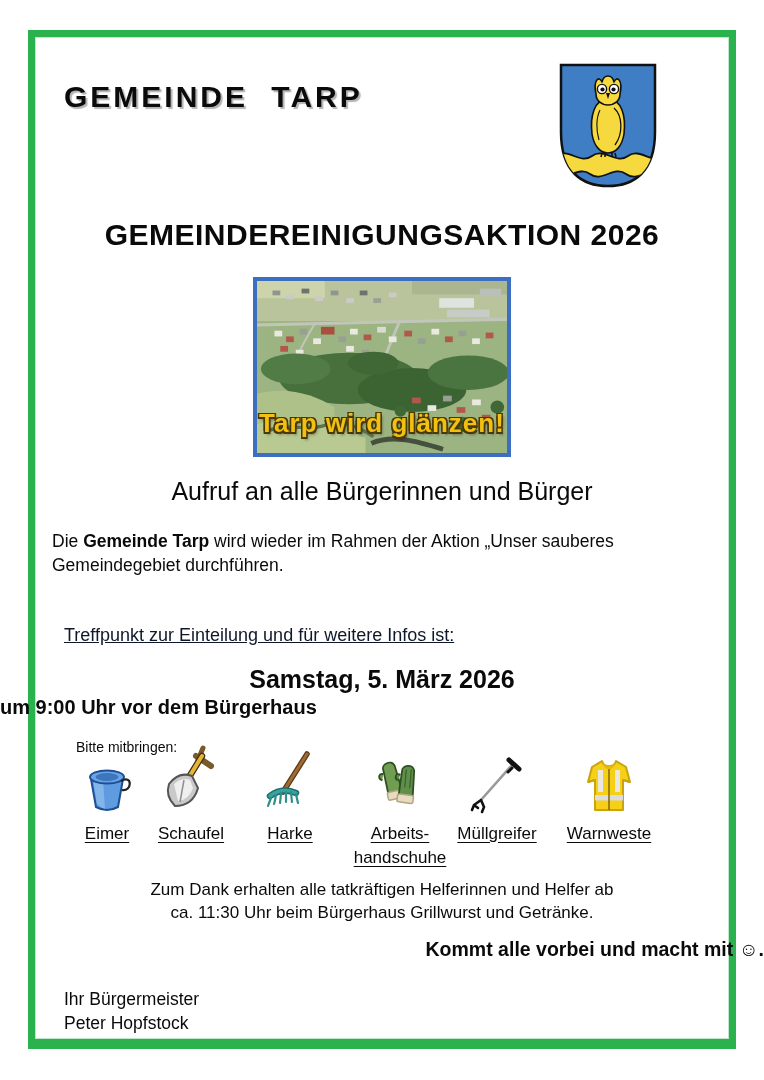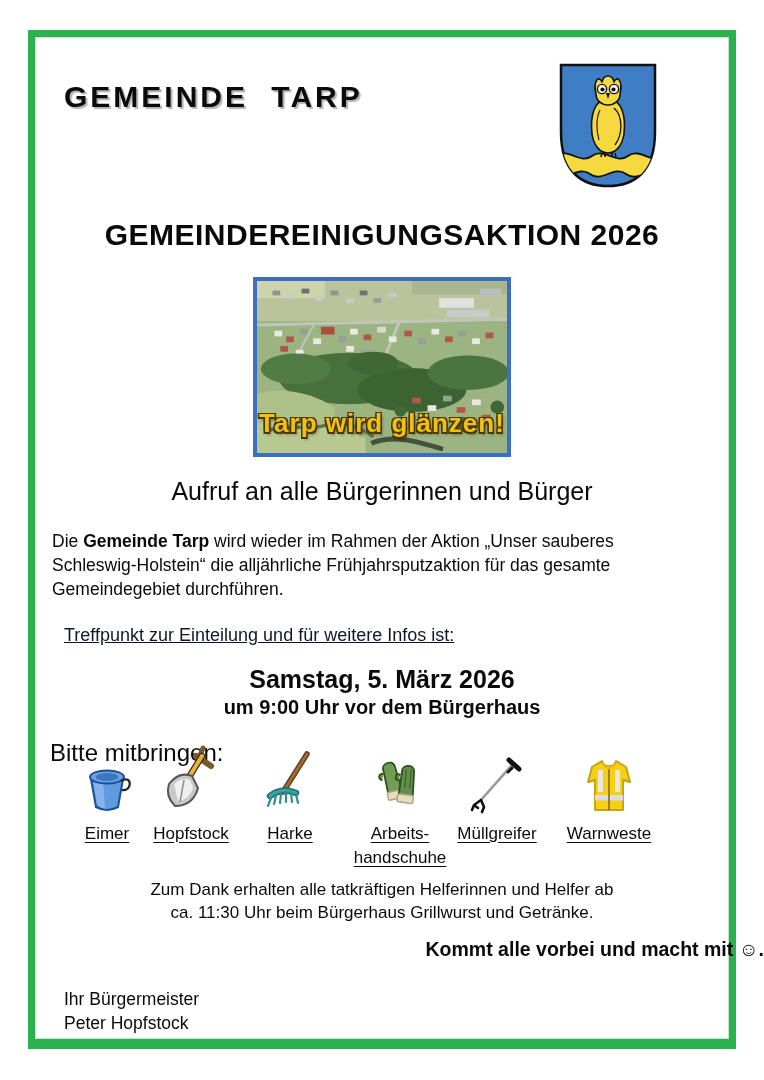--- a/index.html
+++ b/index.html
@@ -52,26 +52,26 @@
   .meeting-intro {
     position: absolute; left: 64px; top: 625px;
     font-size: 18px; color: #0f172a; text-decoration: underline;
   }
   .event-date {
     position: absolute; left: 0; top: 665px; width: 100%;
     text-align: center; font-size: 25px; font-weight: bold; color: #0a0a0a;
   }
   .event-time-place {
     position: absolute; left: 0; top: 696px; width: 100%;
-    text-align: center; font-size: 20px; font-weight: bold; color: #0a0a0a;
+    text-align: left; font-size: 20px; font-weight: bold; color: #0a0a0a;
   }
 
   .bring-label {
-    position: absolute; left: 50px; top: 739px;
-    font-size: 24px; color: #0a0a0a;
+    position: absolute; left: 76px; top: 739px;
+    font-size: 14px; color: #0a0a0a;
   }
 
   .bring-row { position: absolute; left: 0; top: 742px; width: 100%; height: 125px; }
   .bring-item { position: absolute; top: 0; text-align: center; }
   .bring-item .icon-box { height: 78px; display: flex; align-items: flex-end; justify-content: center; }
   .bring-item .item-label {
     margin-top: 3px; font-size: 17px; color: #0a0a0a;
     text-decoration: underline; text-underline-offset: 3px; line-height: 21px;
   }
   .item-eimer       { left: 72px;  width: 70px; }
@@ -208,21 +208,20 @@
     <circle cx="212" cy="150" r="8" fill="#47703c"></circle>
     <circle cx="248" cy="132" r="7" fill="#3f6836"></circle>
   </svg>
   <div class="photo-caption">Tarp wird glänzen!</div>
 </div>
 
 <div class="call-title">Aufruf an alle Bürgerinnen und Bürger</div>
 
 <div class="intro-paragraph">
   <div><span>Die </span><strong>Gemeinde Tarp</strong><span> wird wieder im Rahmen der Aktion „Unser sauberes</span></div>
-  <div>Schleswig-Holstein“ die alljährliche Frühjahrsputzaktion für das gesamte</div>
   <div>Gemeindegebiet durchführen.</div>
 </div>
 
 <div class="meeting-intro">Treffpunkt zur Einteilung und für weitere Infos ist:</div>
 <div class="event-date">Samstag, 5. März 2026</div>
 <div class="event-time-place">um 9:00 Uhr vor dem Bürgerhaus</div>
 
 <div class="bring-label">Bitte mitbringen:</div>
 
 <div class="bring-row">
@@ -249,21 +248,21 @@
         <path d="M34,12 L49,22" stroke="#7a5a2a" stroke-width="6" stroke-linecap="round"></path>
         <path d="M41,4 L36,16" stroke="#7a5a2a" stroke-width="5" stroke-linecap="round"></path>
         <path d="M40,12 L24,38" stroke="#3c2f10" stroke-width="6.5" stroke-linecap="round"></path>
         <path d="M40,12 L24,38" stroke="#e8b33a" stroke-width="4" stroke-linecap="round"></path>
         <path d="M7,40 Q17,27 30,32 L36,44 Q31,62 13,62 Q3,52 7,40 Z" fill="#c9c9c9" stroke="#555" stroke-width="2"></path>
         <path d="M12,40 Q20,33 28,36 L31,44 Q27,56 16,57 Z" fill="#efefef"></path>
         <path d="M22,36 L18,58" stroke="#8f8f8f" stroke-width="1.5"></path>
       </svg>
     </span>
       </div>
-    <div class="item-label">Hopfstock</div>
+    <div class="item-label">Schaufel</div>
   </div>
 
   <div class="bring-item item-harke">
     <div class="icon-box">
         <span>
       <svg width="54" height="66" viewBox="0 0 54 66">
         <path d="M44,4 L20,42" stroke="#5a3a18" stroke-width="5.5" stroke-linecap="round"></path>
         <path d="M44,4 L20,42" stroke="#a06a33" stroke-width="3" stroke-linecap="round"></path>
         <path d="M7,46 Q19,37 33,43" stroke="#1f6f6f" stroke-width="6.5" fill="none" stroke-linecap="round"></path>
         <path d="M7,46 Q19,37 33,43" stroke="#3aa3a0" stroke-width="3.5" fill="none" stroke-linecap="round"></path>

